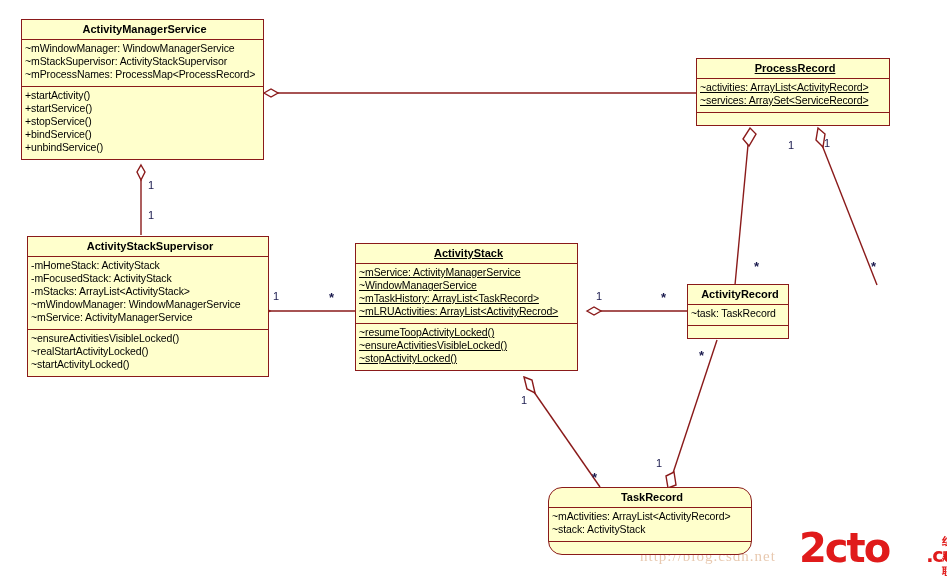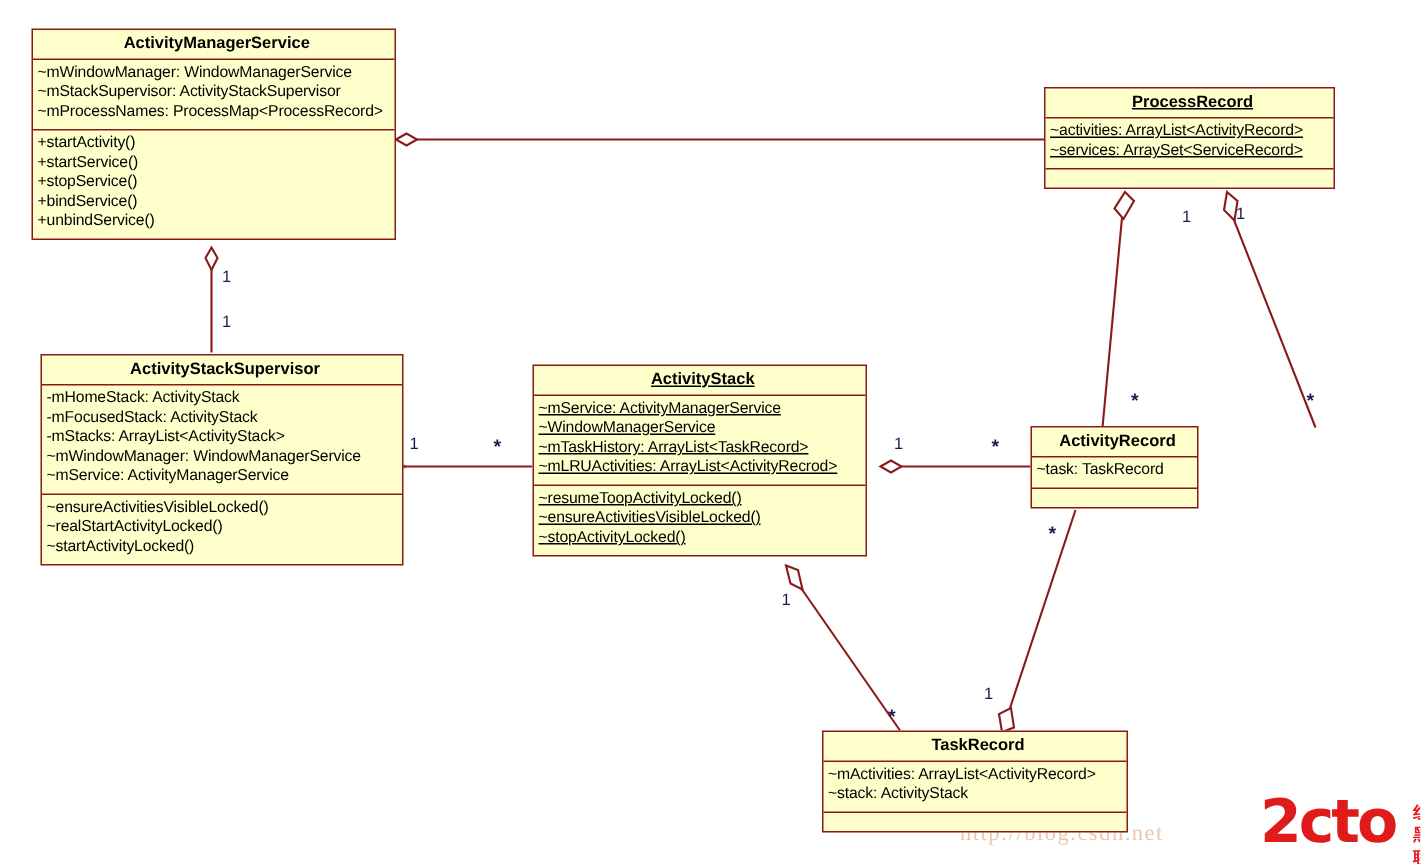--- a/index.html
+++ b/index.html
@@ -86,21 +86,20 @@
     z-index: 8;
     white-space: nowrap;
   }
   .wm-2cto {
     font-family: "DejaVu Sans", sans-serif;
     font-weight: bold;
     font-size: 40px;
     line-height: 40px;
     color: #e01b1b;
     letter-spacing: -2px;
-    margin-left: 41px;
   }
   .wm-com {
     font-family: "DejaVu Sans", sans-serif;
     font-weight: bold;
     font-size: 19px;
     color: #e01b1b;
     letter-spacing: -1px;
     padding-left: 37px;
   }
   .wm-cn {
@@ -229,30 +228,30 @@
       <div class="uml-member">~mTaskHistory: ArrayList&lt;TaskRecord&gt;</div>
       <div class="uml-member">~mLRUActivities: ArrayList&lt;ActivityRecrod&gt;</div>
     </div>
     <div class="uml-compartment">
       <div class="uml-member">~resumeToopActivityLocked()</div>
       <div class="uml-member">~ensureActivitiesVisibleLocked()</div>
       <div class="uml-member">~stopActivityLocked()</div>
     </div>
   </div>
 
-  <div class="uml-class" style="left:687px; top:284px; width:112px;">
+  <div class="uml-class" style="left:687px; top:284px; width:102px;">
     <div class="uml-name">ActivityRecord</div>
     <div class="uml-compartment">
       <div class="uml-member">~task: TaskRecord</div>
     </div>
     <div class="uml-compartment empty"></div>
   </div>
 
 
-  <div class="uml-class" style="left:548px; top:487px; width:204px;">
+  <div class="uml-class" style="left:548px; top:487px; width:204px;border-radius:14px;">
     <div class="uml-name">TaskRecord</div>
     <div class="uml-compartment">
       <div class="uml-member">~mActivities: ArrayList&lt;ActivityRecord&gt;</div>
       <div class="uml-member">~stack: ActivityStack</div>
     </div>
     <div class="uml-compartment empty"></div>
   </div>
 
   <div class="wm-logo" style="left:799px; top:528px;">
     <span class="wm-2cto">2cto</span><span class="wm-com">.com</span>

